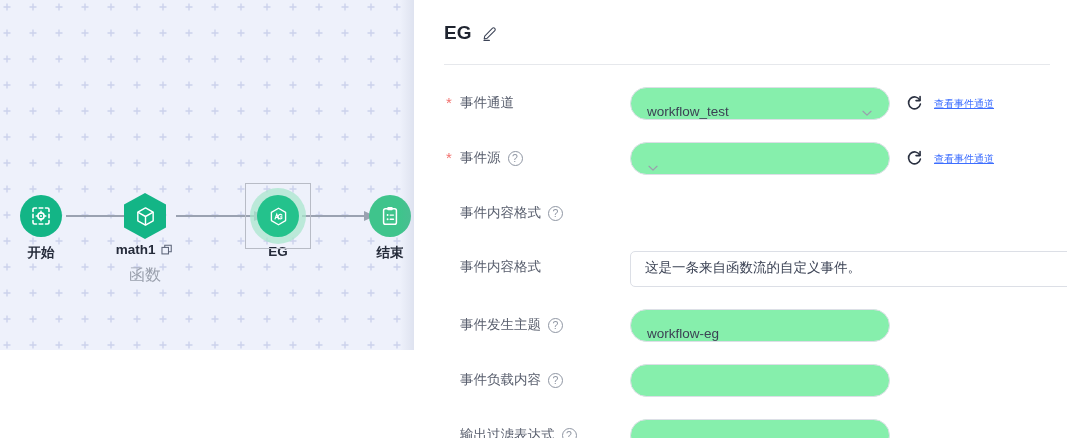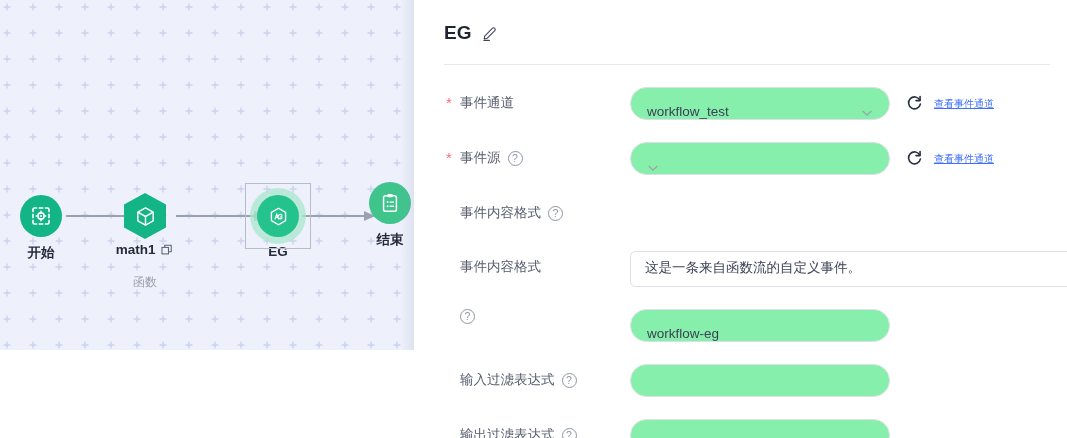--- a/index.html
+++ b/index.html
@@ -71,22 +71,22 @@
   }
   .node-label {
     margin-top: 7px;
     font-size: 13.5px;
     font-weight: bold;
     color: #252b3a;
     white-space: nowrap;
     display: flex; align-items: center; justify-content: center; gap: 6px;
   }
   .node-sublabel {
-    margin-top: 17px;
-    font-size: 12px;
+    margin-top: 8px;
+    font-size: 16px;
     color: #9aa0ad;
     white-space: nowrap;
   }
   .sel-box {
     position: absolute;
     left: -12px; top: -12px;
     width: 66px; height: 66px;
     border: 1px solid #b8bcc6;
     background: rgba(255,255,255,0.0);
   }
@@ -293,21 +293,21 @@
             <path d="M8.4 14.6 L10.2 9.6 L12 14.6 M9 13 H11.5" stroke="#fff" stroke-width="1.2" fill="none" stroke-linecap="round"></path>
             <path d="M15.6 10.6 a2.3 2.3 0 1 0 0 3.1 M15.6 12.4 H14.2" stroke="#fff" stroke-width="1.2" fill="none" stroke-linecap="round"></path>
           </svg>
         </div>
       </div>
       <div class="node-label">
         <span>EG</span>
       </div>
     </div>
 
-    <div class="node" style="left:369px; top:182px; width:42px;">
+    <div class="node" style="left:369px; top:195px; width:42px;">
       <div class="node-icon-wrap">
         <div class="circle-node" style="background:#3fc48c;">
           <svg width="22" height="22" viewBox="0 0 24 24">
             <rect x="5" y="4" width="14" height="17" rx="2" stroke="#fff" stroke-width="1.6" fill="none"></rect>
             <rect x="9" y="2.2" width="6" height="3.4" rx="1" fill="#fff"></rect>
             <circle cx="9.4" cy="11" r="1.05" fill="#fff"></circle>
             <circle cx="9.4" cy="15.6" r="1.05" fill="#fff"></circle>
             <path d="M12.2 11 H15.8 M12.2 15.6 H15.8" stroke="#fff" stroke-width="1.5" stroke-linecap="round"></path>
           </svg>
         </div>
@@ -392,32 +392,33 @@
         <div class="control">
           <div class="textarea-box">
             <span>这是一条来自函数流的自定义事件。</span>
             
           </div>
         </div>
       </div>
 
       <div class="form-row">
         <div class="form-label">
+          <span>事件发生主题</span>
           <span class="help">?</span>
         </div>
         <div class="control">
           <div class="text-box">
             <span class="val">workflow-eg</span>
           </div>
         </div>
       </div>
 
       <div class="form-row">
         <div class="form-label">
-          <span>输入过滤表达式</span>
+          <span>事件负载内容</span>
           <span class="help">?</span>
         </div>
         <div class="control">
           <div class="text-box">
             <span class="val"></span>
           </div>
         </div>
       </div>
 
       <div class="form-row">

